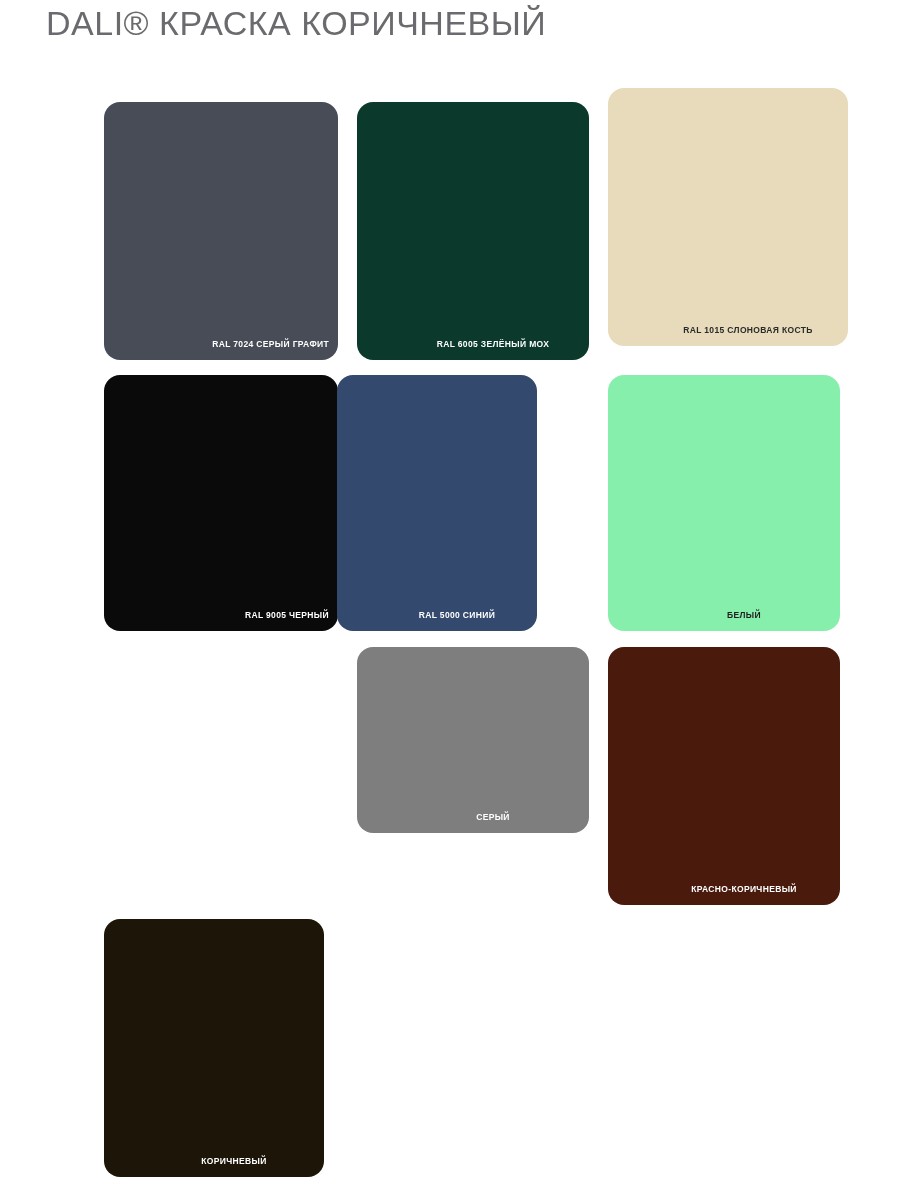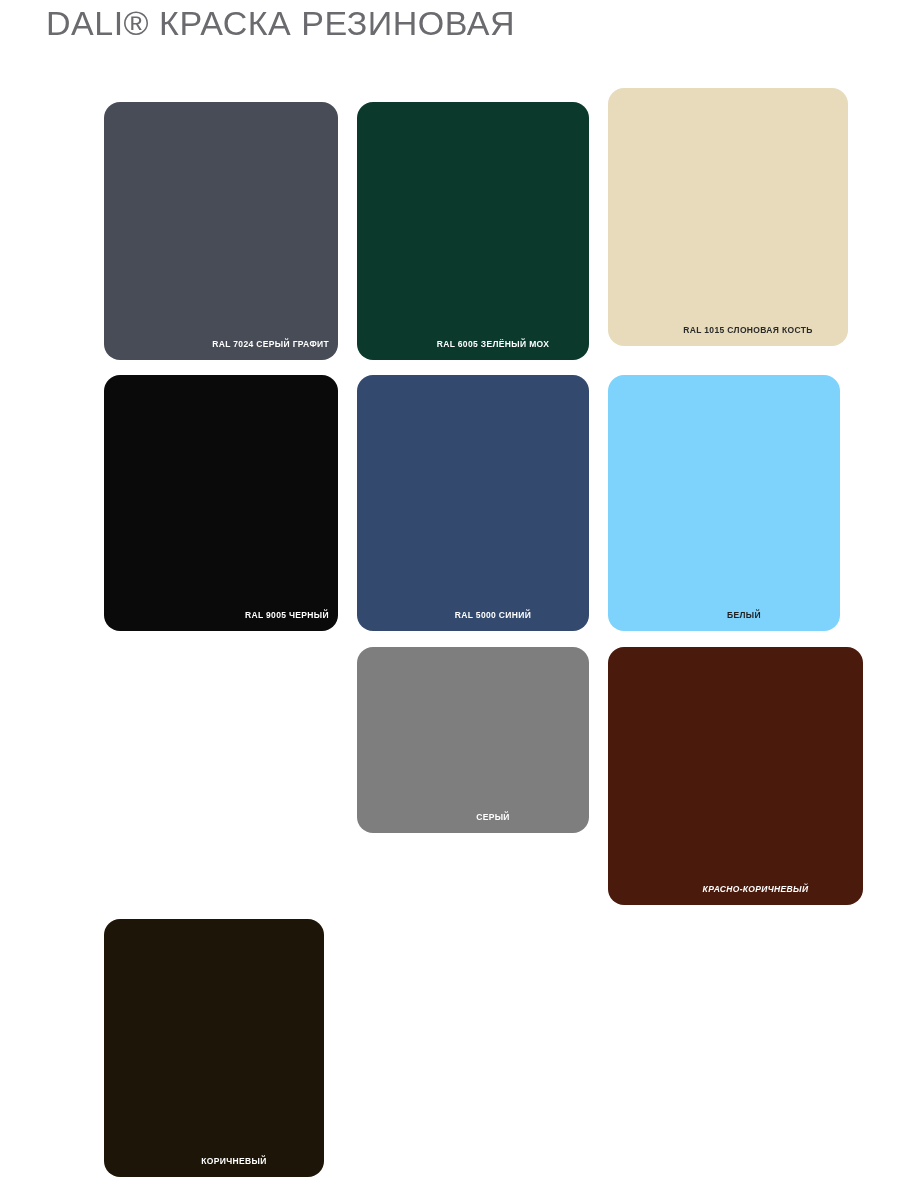--- a/index.html
+++ b/index.html
@@ -65,34 +65,34 @@
     bottom: 12px;
     padding-left: 40px;
   }
 
   
   .s0  { left: 104px; top: 102px;  width: 234px; height: 258px; }
   .s1  { left: 357px; top: 102px;  width: 232px; height: 258px; }
   .s2  { left: 608px; top: 88px;  width: 240px; height: 258px; }
 
   .s3  { left: 104px; top: 375px;  width: 234px; height: 256px; }
-  .s4  { left: 357px; top: 375px;  width: 232px; height: 256px; }
+  .s4  { left: 337px; top: 375px;  width: 200px; height: 256px; }
   .s5  { left: 608px; top: 375px;  width: 232px; height: 256px; }
 
   .s6  { left: 104px; top: 647px;  width: 234px; height: 258px; }
   .s7  { left: 357px; top: 647px;  width: 232px; height: 186px; }
-  .s8  { left: 608px; top: 647px;  width: 255px; height: 258px; font-style: italic; }
+  .s8  { left: 608px; top: 647px;  width: 232px; height: 258px; }
 
   .s9  { left: 104px; top: 919px;  width: 220px; height: 258px; }
   .s10 { left: 357px; top: 919px;  width: 232px; height: 258px; }
 </style>
 </head>
 <body style="background: rgb(255, 255, 255);">
 
-<div class="page-title" style="color: rgb(107, 107, 111);">DALI® КРАСКА РЕЗИНОВАЯ</div>
+<div class="page-title" style="color: rgb(107, 107, 111);">DALI® КРАСКА КОРИЧНЕВЫЙ</div>
 
 <div class="swatch-grid">
 
   <div class="swatch s0" style="background-color: rgb(72, 76, 86);">
     <div class="swatch-label lbl-br" style="color: rgb(255, 255, 255);">RAL 7024 СЕРЫЙ ГРАФИТ</div>
   </div>
 
   <div class="swatch s1" style="background-color: rgb(11, 58, 45);">
     <div class="swatch-label lbl-bc" style="color: rgb(255, 255, 255);">RAL 6005 ЗЕЛЁНЫЙ МОХ</div>
   </div>
@@ -102,21 +102,21 @@
   </div>
 
   <div class="swatch s3" style="background-color: rgb(10, 10, 10); text-align: right;">
     <div class="swatch-label lbl-br" style="color: rgb(255, 255, 255);">RAL 9005 ЧЕРНЫЙ</div>
   </div>
 
   <div class="swatch s4" style="background-color: rgb(51, 73, 109);">
     <div class="swatch-label lbl-bc" style="color: rgb(255, 255, 255);">RAL 5000 СИНИЙ</div>
   </div>
 
-  <div class="swatch s5" style="background-color: #7dd3fc;">
+  <div class="swatch s5" style="background-color: #86efac;">
     <div class="swatch-label lbl-bc" style="color: rgb(31, 31, 31);">БЕЛЫЙ</div>
   </div>
 
 
   <div class="swatch s7" style="background-color: rgb(126, 126, 126);">
     <div class="swatch-label lbl-bc" style="color: rgb(255, 255, 255);">СЕРЫЙ</div>
   </div>
 
   <div class="swatch s8" style="background-color: rgb(74, 26, 12);">
     <div class="swatch-label lbl-bc" style="color: rgb(255, 255, 255);">КРАСНО-КОРИЧНЕВЫЙ</div>

